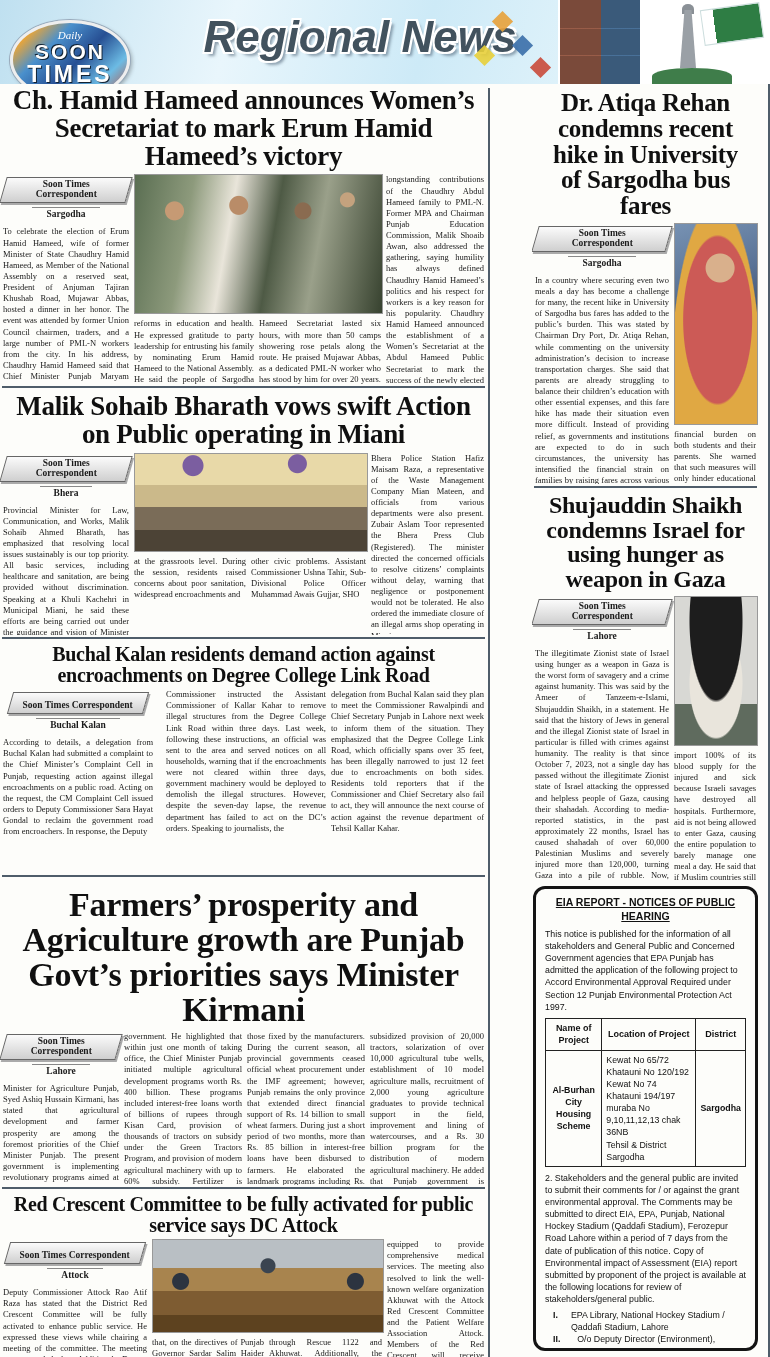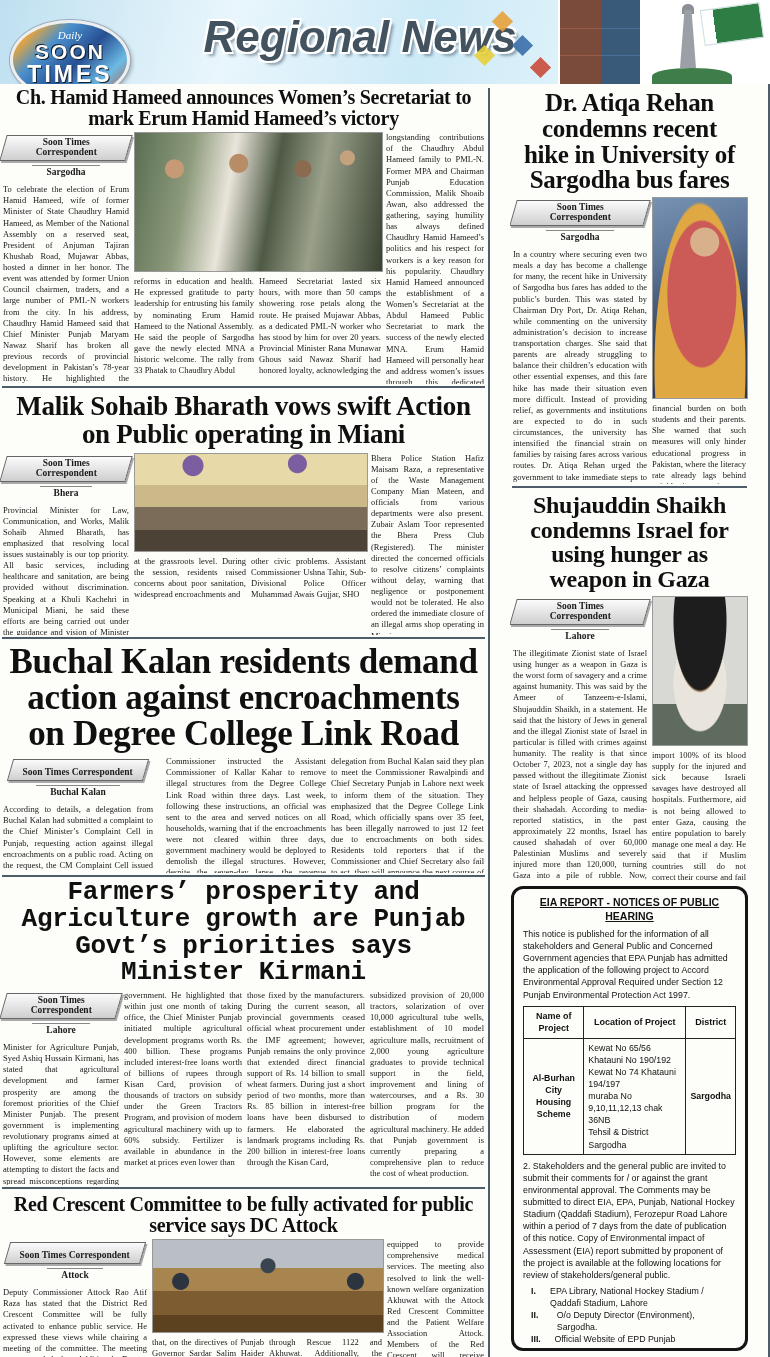--- a/index.html
+++ b/index.html
@@ -33,28 +33,28 @@
     background:linear-gradient(90deg,#fff 0 20%,#2e7d44 20%);border:1px solid #cdd;}
   .minar .tower{position:absolute;left:38px;top:10px;width:16px;height:58px;background:#9aa0a6;
     clip-path:polygon(28% 0,72% 0,100% 100%,0 100%);}
   .minar .dome{position:absolute;left:40px;top:4px;width:12px;height:10px;border-radius:50% 50% 0 0;background:#8a9096;}
   .minar .mound{position:absolute;left:10px;bottom:0;width:80px;height:16px;border-radius:50% 50% 0 0;background:#3f7d4a;}
 
   
   .content{display:flex;height:1273px;}
   .leftcol{width:487px;display:flex;flex-direction:column;overflow:hidden;}
   .vdivider{width:2px;background:#4f5d6a;margin:4px 1px 0;}
-  .rightcol{flex:1;display:flex;flex-direction:column;overflow:hidden;border-right:2px solid #4f5d6a;padding:0 19px;}
+  .rightcol{flex:1;display:flex;flex-direction:column;overflow:hidden;border-right:2px solid #4f5d6a;padding:0 9px;margin-left:32px;}
 
   .rule{border-top:2px solid #4f5d6a;margin:2px 2px;}
   article{overflow:hidden;padding:0 3px;}
   h2{margin:3px 6px 4px;text-align:center;line-height:1.03;font-weight:bold;color:#101010;letter-spacing:-.3px;}
-  .h-a1{font-size:20px;}  .h-a2{font-size:25px;margin-top:6px;}
+  .h-a1{font-size:27px;}  .h-a2{font-size:25px;margin-top:6px;}
   .h-a3{font-size:27px;}  .h-a4{font-size:24px;}
-  .h-a5{font-size:35px;}  .h-a6{font-size:26px;margin-top:0;font-family:Liberation Mono, monospace;}
+  .h-a5{font-size:20px;}  .h-a6{font-size:34px;margin-top:8px;}
   .h-a7{font-size:20px;}
 
   .bylineblk{text-align:center;margin:3px 0 5px;}
   .byline-box{display:inline-block;transform:skewX(-16deg);background:linear-gradient(#fbfbfb,#cfcfcf);
     border:1px solid #666;box-shadow:2px 2px 0 #aaa;padding:1px 12px;}
   .byline-box span{display:inline-block;transform:skewX(16deg);font-weight:bold;font-size:9.5px;}
   .dateline{font-weight:bold;font-size:9.5px;margin-top:3px;border-top:1px solid #888;display:inline-block;padding:1px 14px 0;}
 
   .txt{font-size:8.5px;line-height:1.31;text-align:justify;color:#191919;}
   .cols{display:flex;gap:5px;}
@@ -291,21 +291,21 @@
         <table class="ntable">
           <tbody>
               <tr>
             <th style="width:30%">Name of Project</th>
             <th style="width:52%">Location of Project</th>
             <th>District</th>
           </tr>
           <tr>
             <td class="td-center">Al-Burhan City Housing Scheme</td>
             <td>
-              <div>Kewat No 65/56 Khatauni No 190/192</div>
+              <div>Kewat No 65/72 Khatauni No 120/192</div>
               <div>Kewat No 74 Khatauni 194/197</div>
               <div>muraba No 9,10,11,12,13 chak 36NB</div>
               <div>Tehsil &amp; District Sargodha</div>
             </td>
             <td class="td-center">Sargodha</td>
           </tr>
         </tbody>
           </table>
         <p>2. Stakeholders and the general public are invited to submit their comments for / or against the grant   environmental approval. The Comments may be submitted to direct EIA, EPA, Punjab, National Hockey Stadium (Qaddafi Stadium), Ferozepur Road Lahore within a period of 7 days from the date of publication of this notice. Copy of Environmental impact of Assessment (EIA) report submitted by proponent of the project is available at the following locations for review of stakeholders/general public.</p>
         <div class="loclist">

